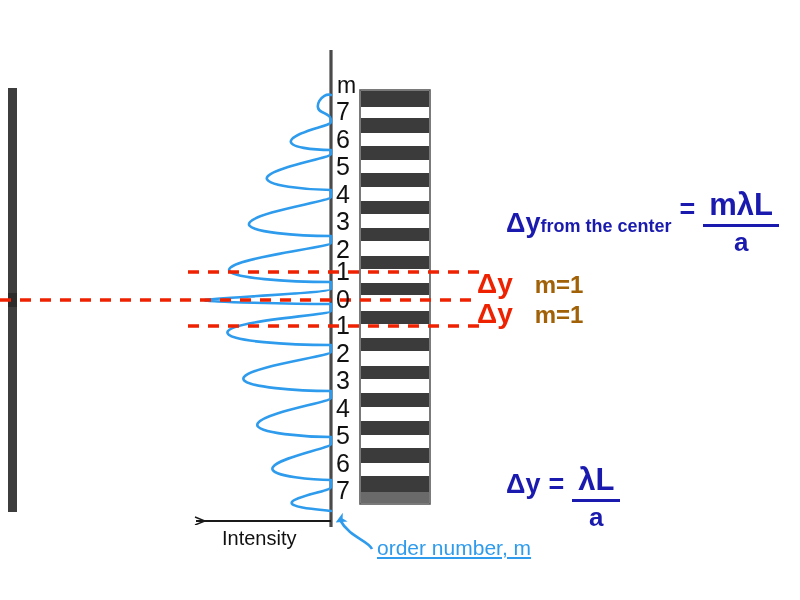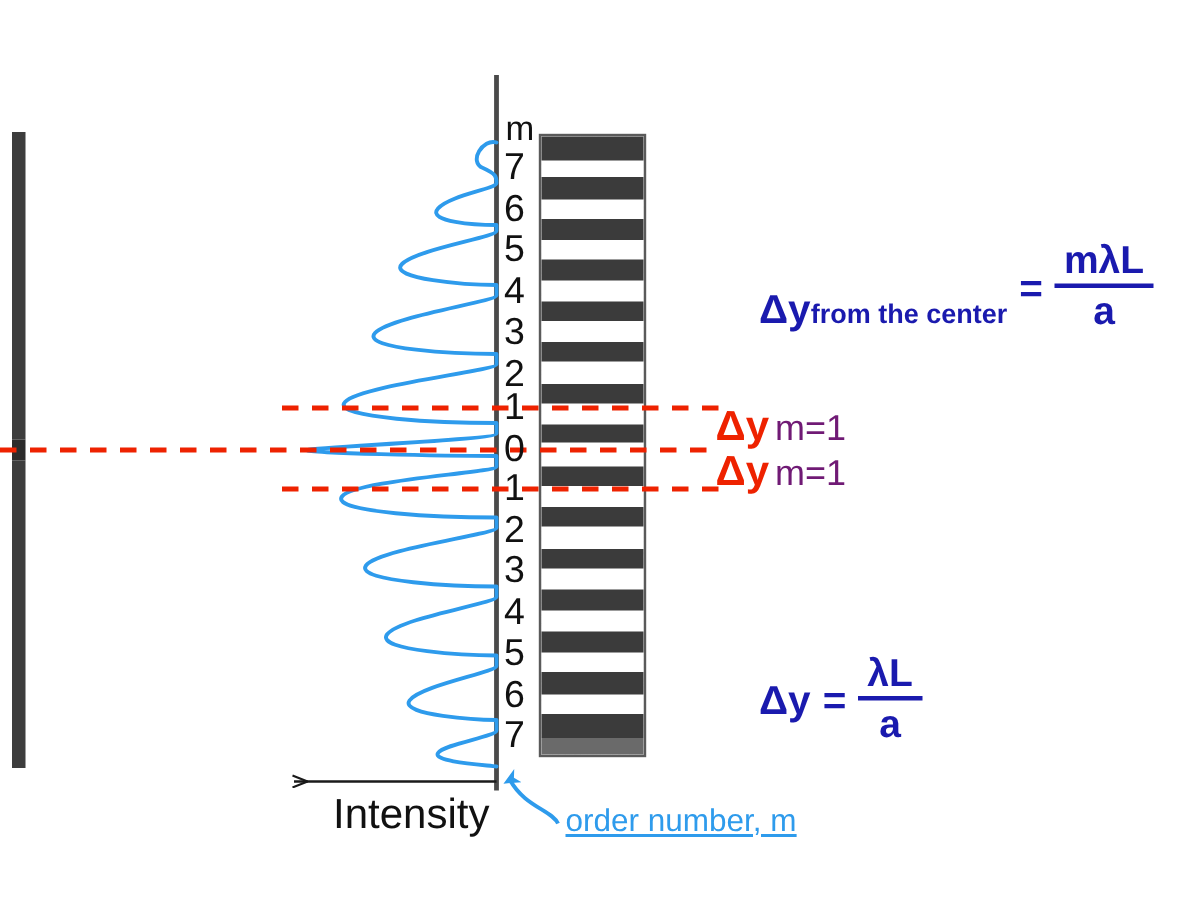--- a/index.html
+++ b/index.html
@@ -15,33 +15,33 @@
   .m-label{position:absolute;left:337px;top:72px;font-size:23px;color:#111;}
 
   
   .formula{position:absolute;color:#1a1aae;font-weight:bold;
            font-family:"Liberation Sans", sans-serif;white-space:nowrap;}
   .f-main{font-size:27px;}
   .f-sub{font-size:18px;margin-top:36px;}
   .f-eq{font-size:27px;margin:0 8px;}
   .frac{display:inline-block;vertical-align:middle;text-align:center;
         position:relative;top:-2px;}
-  .frac .num{font-size:26px;display:block;padding:0 6px;line-height:1.05;}
+  .frac .num{font-size:31px;display:block;padding:0 6px;line-height:1.05;margin-top:29px;}
   .frac .bar{display:block;height:3px;background:#1a1aae;margin:2px 0;}
   .frac .den{font-size:26px;display:block;line-height:1.05;}
   .frow{display:flex;align-items:center;}
   .flabel{display:flex;align-items:baseline;}
 
   
   .dy-label{position:absolute;white-space:nowrap;display:flex;align-items:baseline;}
   .dy-red{color:#ee2200;font-size:28px;font-weight:bold;}
-  .dy-blk{color:#701a75;font-size:24px;margin-left:4px;font-weight:normal;}
-
-  
-  .intensity{position:absolute;left:222px;top:527px;font-size:28px;color:#111;}
+  .dy-blk{color:#a16207;font-size:24px;margin-left:22px;font-weight:bold;}
+
+  
+  .intensity{position:absolute;left:222px;top:527px;font-size:20px;color:#111;}
   .order-txt{position:absolute;left:377px;top:536px;font-size:21px;color:#2e9bec;text-decoration:underline;}
 </style>
 </head>
 <body>
 
 <div class="stage">
 
   <svg class="svg-layer" viewBox="0 0 800 600" xmlns="http://www.w3.org/2000/svg">
 
     <defs>

